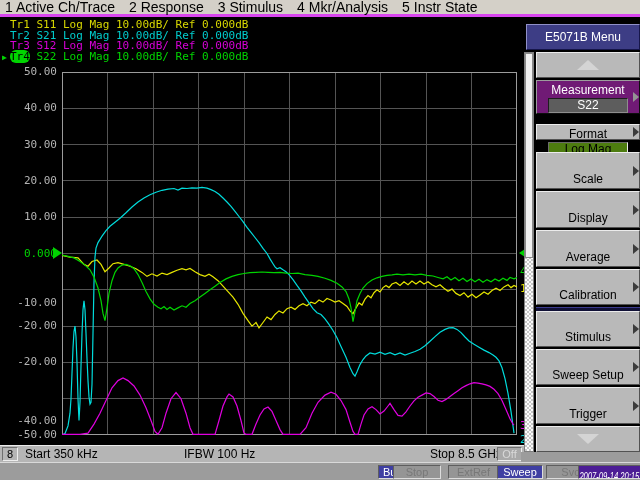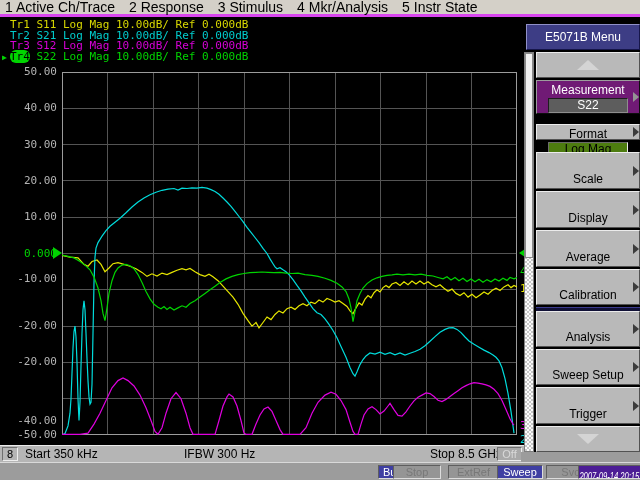--- a/index.html
+++ b/index.html
@@ -93,21 +93,21 @@
 
   <div id="trace-legend"><div class="trace-row" style="color: rgb(216, 216, 0);"><span class="trace-arrow"> </span><span class="trace-id">Tr1</span><span> S11 Log Mag 10.00dB/ Ref 0.000dB</span></div><div class="trace-row" style="color: rgb(0, 204, 204);"><span class="trace-arrow"> </span><span class="trace-id">Tr2</span><span> S21 Log Mag 10.00dB/ Ref 0.000dB</span></div><div class="trace-row" style="color: rgb(216, 0, 216);"><span class="trace-arrow"> </span><span class="trace-id">Tr3</span><span> S12 Log Mag 10.00dB/ Ref 0.000dB</span></div><div class="trace-row" style="color: rgb(0, 212, 0);"><span class="trace-arrow">▶</span><span class="trace-id active" style="background: rgb(0, 212, 0);">Tr4</span><span> S22 Log Mag 10.00dB/ Ref 0.000dB</span></div></div>
 
   <div id="y-labels">
       <div class="y-label" style="top: 66px;">50.00</div>
       <div class="y-label" style="top: 102.3px;">40.00</div>
       <div class="y-label" style="top: 138.6px;">30.00</div>
       <div class="y-label" style="top: 174.9px;">20.00</div>
       <div class="y-label" style="top: 211.2px;">10.00</div>
       <div class="y-label" style="top: 247.5px; color: rgb(0, 212, 0);">0.000</div>
-      <div class="y-label" style="top: 273px;">-10.00</div>
+      <div class="y-label" style="top: 297px;">-10.00</div>
       <div class="y-label" style="top: 320.1px;">-20.00</div>
       <div class="y-label" style="top: 356.4px;">-20.00</div>
       <div class="y-label" style="top: 415px;">-40.00</div>
       <div class="y-label" style="top: 429px;">-50.00</div>
     </div>
 
   <div class="ref-marker left"></div>
   <div class="ref-marker right"></div>
 
   <svg id="plot-svg" viewBox="0 0 455 363">
@@ -138,21 +138,21 @@
   <div id="end-labels">
       <div class="trace-end-num" style="color: rgb(230, 230, 0); top: 282.711px;">1</div>
       <div class="trace-end-num" style="color: rgb(0, 220, 220); top: 434.445px;">2</div>
       <div class="trace-end-num" style="color: rgb(224, 0, 224); top: 420.288px;">3</div>
       <div class="trace-end-num" style="color: rgb(0, 212, 0); top: 266.376px;">4</div>
     </div>
 
   <div class="statusbar">
     <span class="ch-box">8</span>
     <span class="lbl-start">Start 350 kHz</span>
-    <span class="lbl-ifbw">IFBW 300 Hz</span>
+    <span class="lbl-ifbw">IFBW 100 Hz</span>
     <span class="lbl-stop">Stop 8.5 GHz</span>
     <span class="off-box">Off</span>
     <span class="spare-box"></span>
   </div>
 
   <div class="sysbar">
     <span id="indicators"><span class="indicator on" style="left: 361px; width: 29px; margin-left: 17px;">Bus</span><span class="indicator off" style="left: 393px; width: 48px;">Stop</span><span class="indicator off" style="left: 424px; width: 51px; margin-left: 24px;">ExtRef</span><span class="indicator on" style="left: 497px; width: 46px;">Sweep</span><span class="indicator off" style="left: 546px; width: 49px;">Svc</span></span>
     <span class="datetime"><span class="datetime-inner">2007-09-14 20:15</span></span>
   </div>
 
@@ -185,21 +185,21 @@
         </div>
         <div class="menu-btn single" style="top: 213px; height: 37px;">
           <div class="menu-btn-label">Average</div>
           <span class="menu-arrow"></span>
         </div>
         <div class="menu-btn single" style="top: 252px; height: 36px;">
           <div class="menu-btn-label">Calibration</div>
           <span class="menu-arrow"></span>
         </div>
         <div class="menu-btn single" style="top: 294px; height: 36px;">
-          <div class="menu-btn-label">Analysis</div>
+          <div class="menu-btn-label">Stimulus</div>
           <span class="menu-arrow"></span>
         </div>
         <div class="menu-btn single" style="top: 332px; height: 36px;">
           <div class="menu-btn-label">Sweep Setup</div>
           <span class="menu-arrow"></span>
         </div>
         <div class="menu-btn single" style="top: 370px; height: 37px;">
           <div class="menu-btn-label">Trigger</div>
           <span class="menu-arrow"></span>
         </div>

